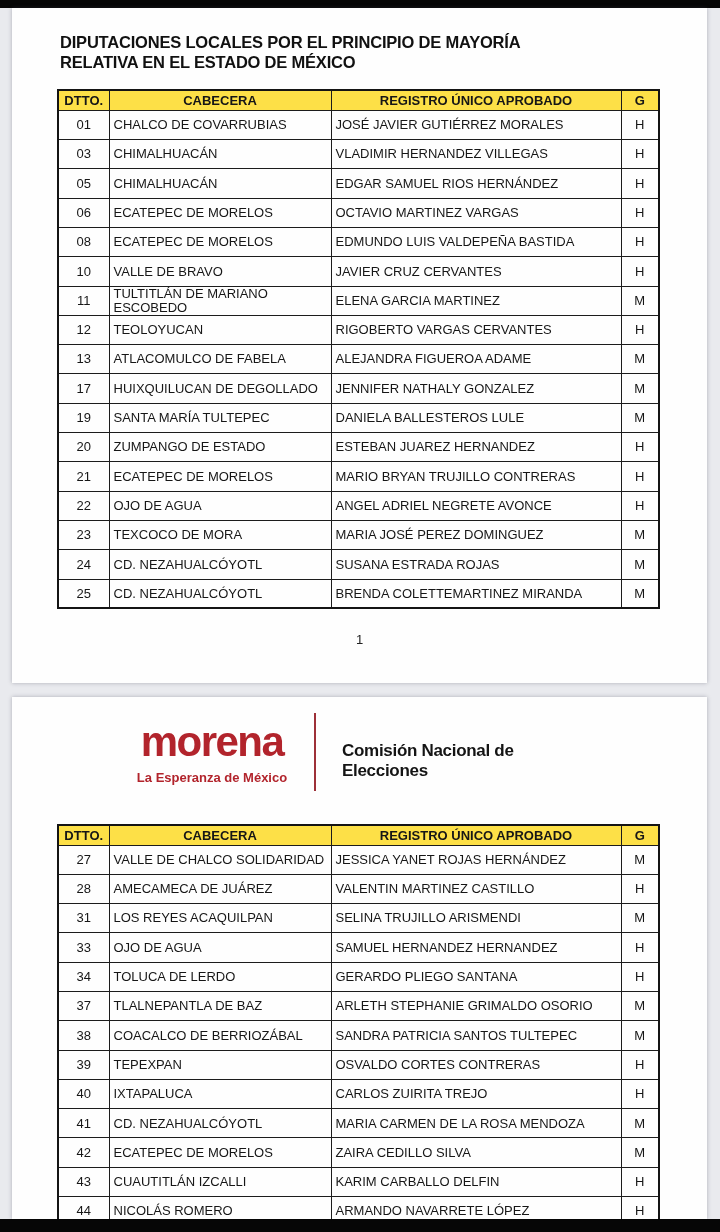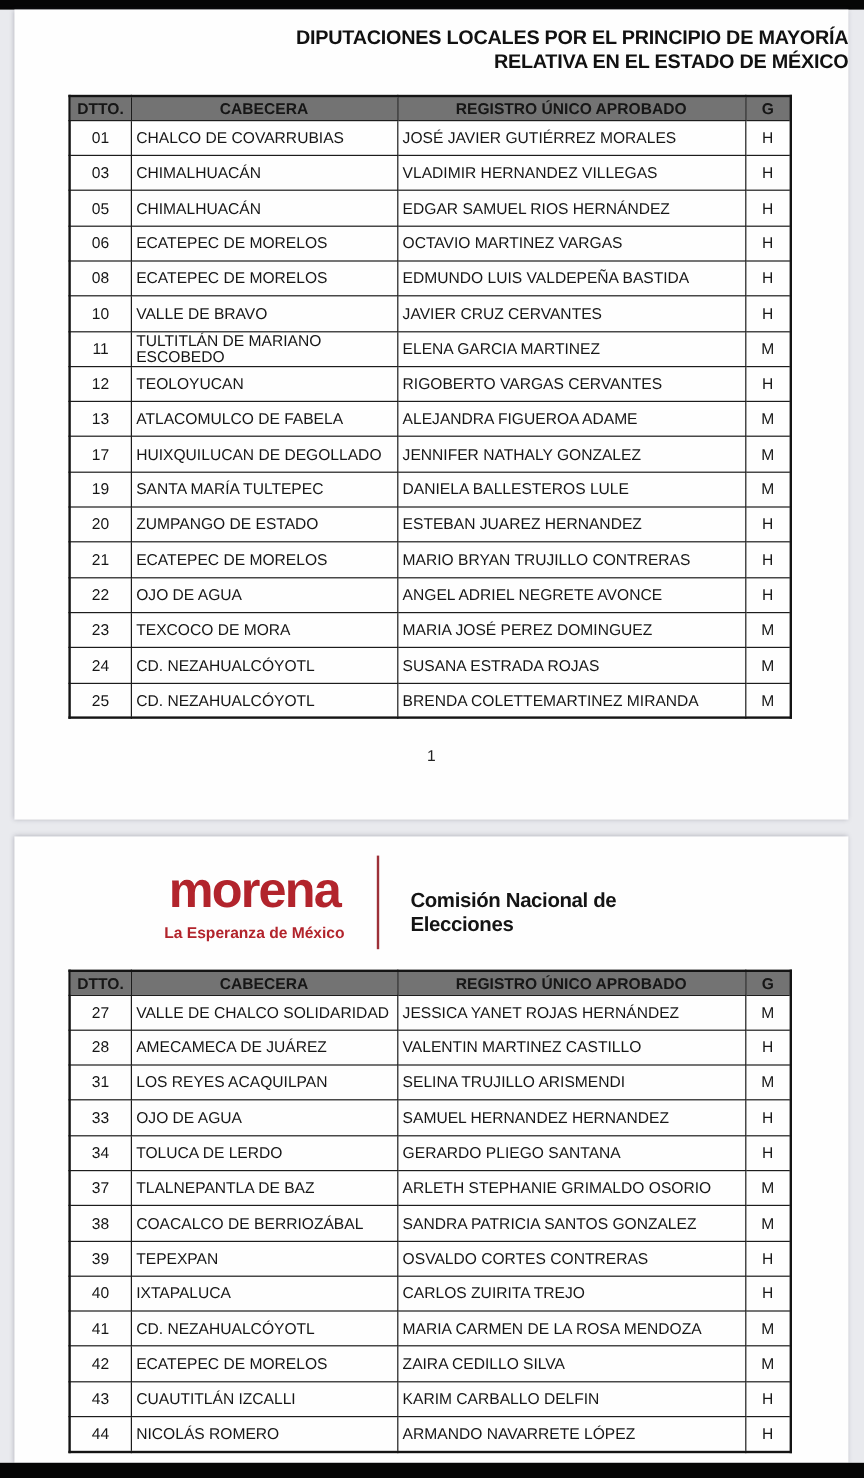--- a/index.html
+++ b/index.html
@@ -26,44 +26,45 @@
     position: absolute;
     left: 12px;
     width: 695px;
     background: #fefefe;
     box-shadow: 0 0 4px rgba(60,60,80,0.35);
   }
   .page1 { top: 8px; height: 675px; }
   .page2 { top: 697px; height: 522px; }
 
   .doc-title {
-    margin-top: 14px;
-    text-align: right;
+    margin-top: 24px;
+    text-align: left;
     font-weight: bold;
     font-size: 16.5px;
     line-height: 1.22;
     letter-spacing: -0.2px;
     color: #111;
+    padding-left: 48px;
   }
 
   table.reg {
     border-collapse: collapse;
     table-layout: fixed;
     margin-left: 45px;
     width: 601px;
     font-size: 13px;
     color: #161616;
   }
   table.reg th, table.reg td {
     border: 1.6px solid #1c1c1c;
     overflow: hidden;
   }
   table.reg { border: 2px solid #141414; }
   table.reg th {
-    background: #737373;
+    background: #fde047;
     font-weight: bold;
     height: 20px;
     text-align: center;
     font-size: 13px;
     padding: 0 2px;
   }
   table.reg td {
     height: 29.3px;
     padding: 0 4px;
     line-height: 1.05;
@@ -77,21 +78,21 @@
 
   .tbl1 { margin-top: 17px; }
   .page-number {
     text-align: center;
     margin-top: 23px;
     font-size: 13px;
     color: #222;
   }
 
   
-  .p2-header { position: relative; height: 110px; }
+  .p2-header { position: relative; height: 126px; }
   .logo-block {
     position: absolute;
     left: 104px; top: 24px;
     width: 192px;
     text-align: center;
   }
   .brand {
     font-weight: bold;
     font-size: 42px;
     letter-spacing: -1.5px;
@@ -314,21 +315,21 @@
           </tr>
           <tr>
             <td class="td-dtto">37</td>
             <td class="td-cab">TLALNEPANTLA DE BAZ</td>
             <td class="td-reg">ARLETH STEPHANIE GRIMALDO OSORIO</td>
             <td class="td-gen">M</td>
           </tr>
           <tr>
             <td class="td-dtto">38</td>
             <td class="td-cab">COACALCO DE BERRIOZÁBAL</td>
-            <td class="td-reg">SANDRA PATRICIA SANTOS GONZALEZ</td>
+            <td class="td-reg">SANDRA PATRICIA SANTOS TULTEPEC</td>
             <td class="td-gen">M</td>
           </tr>
           <tr>
             <td class="td-dtto">39</td>
             <td class="td-cab">TEPEXPAN</td>
             <td class="td-reg">OSVALDO CORTES CONTRERAS</td>
             <td class="td-gen">H</td>
           </tr>
           <tr>
             <td class="td-dtto">40</td>

